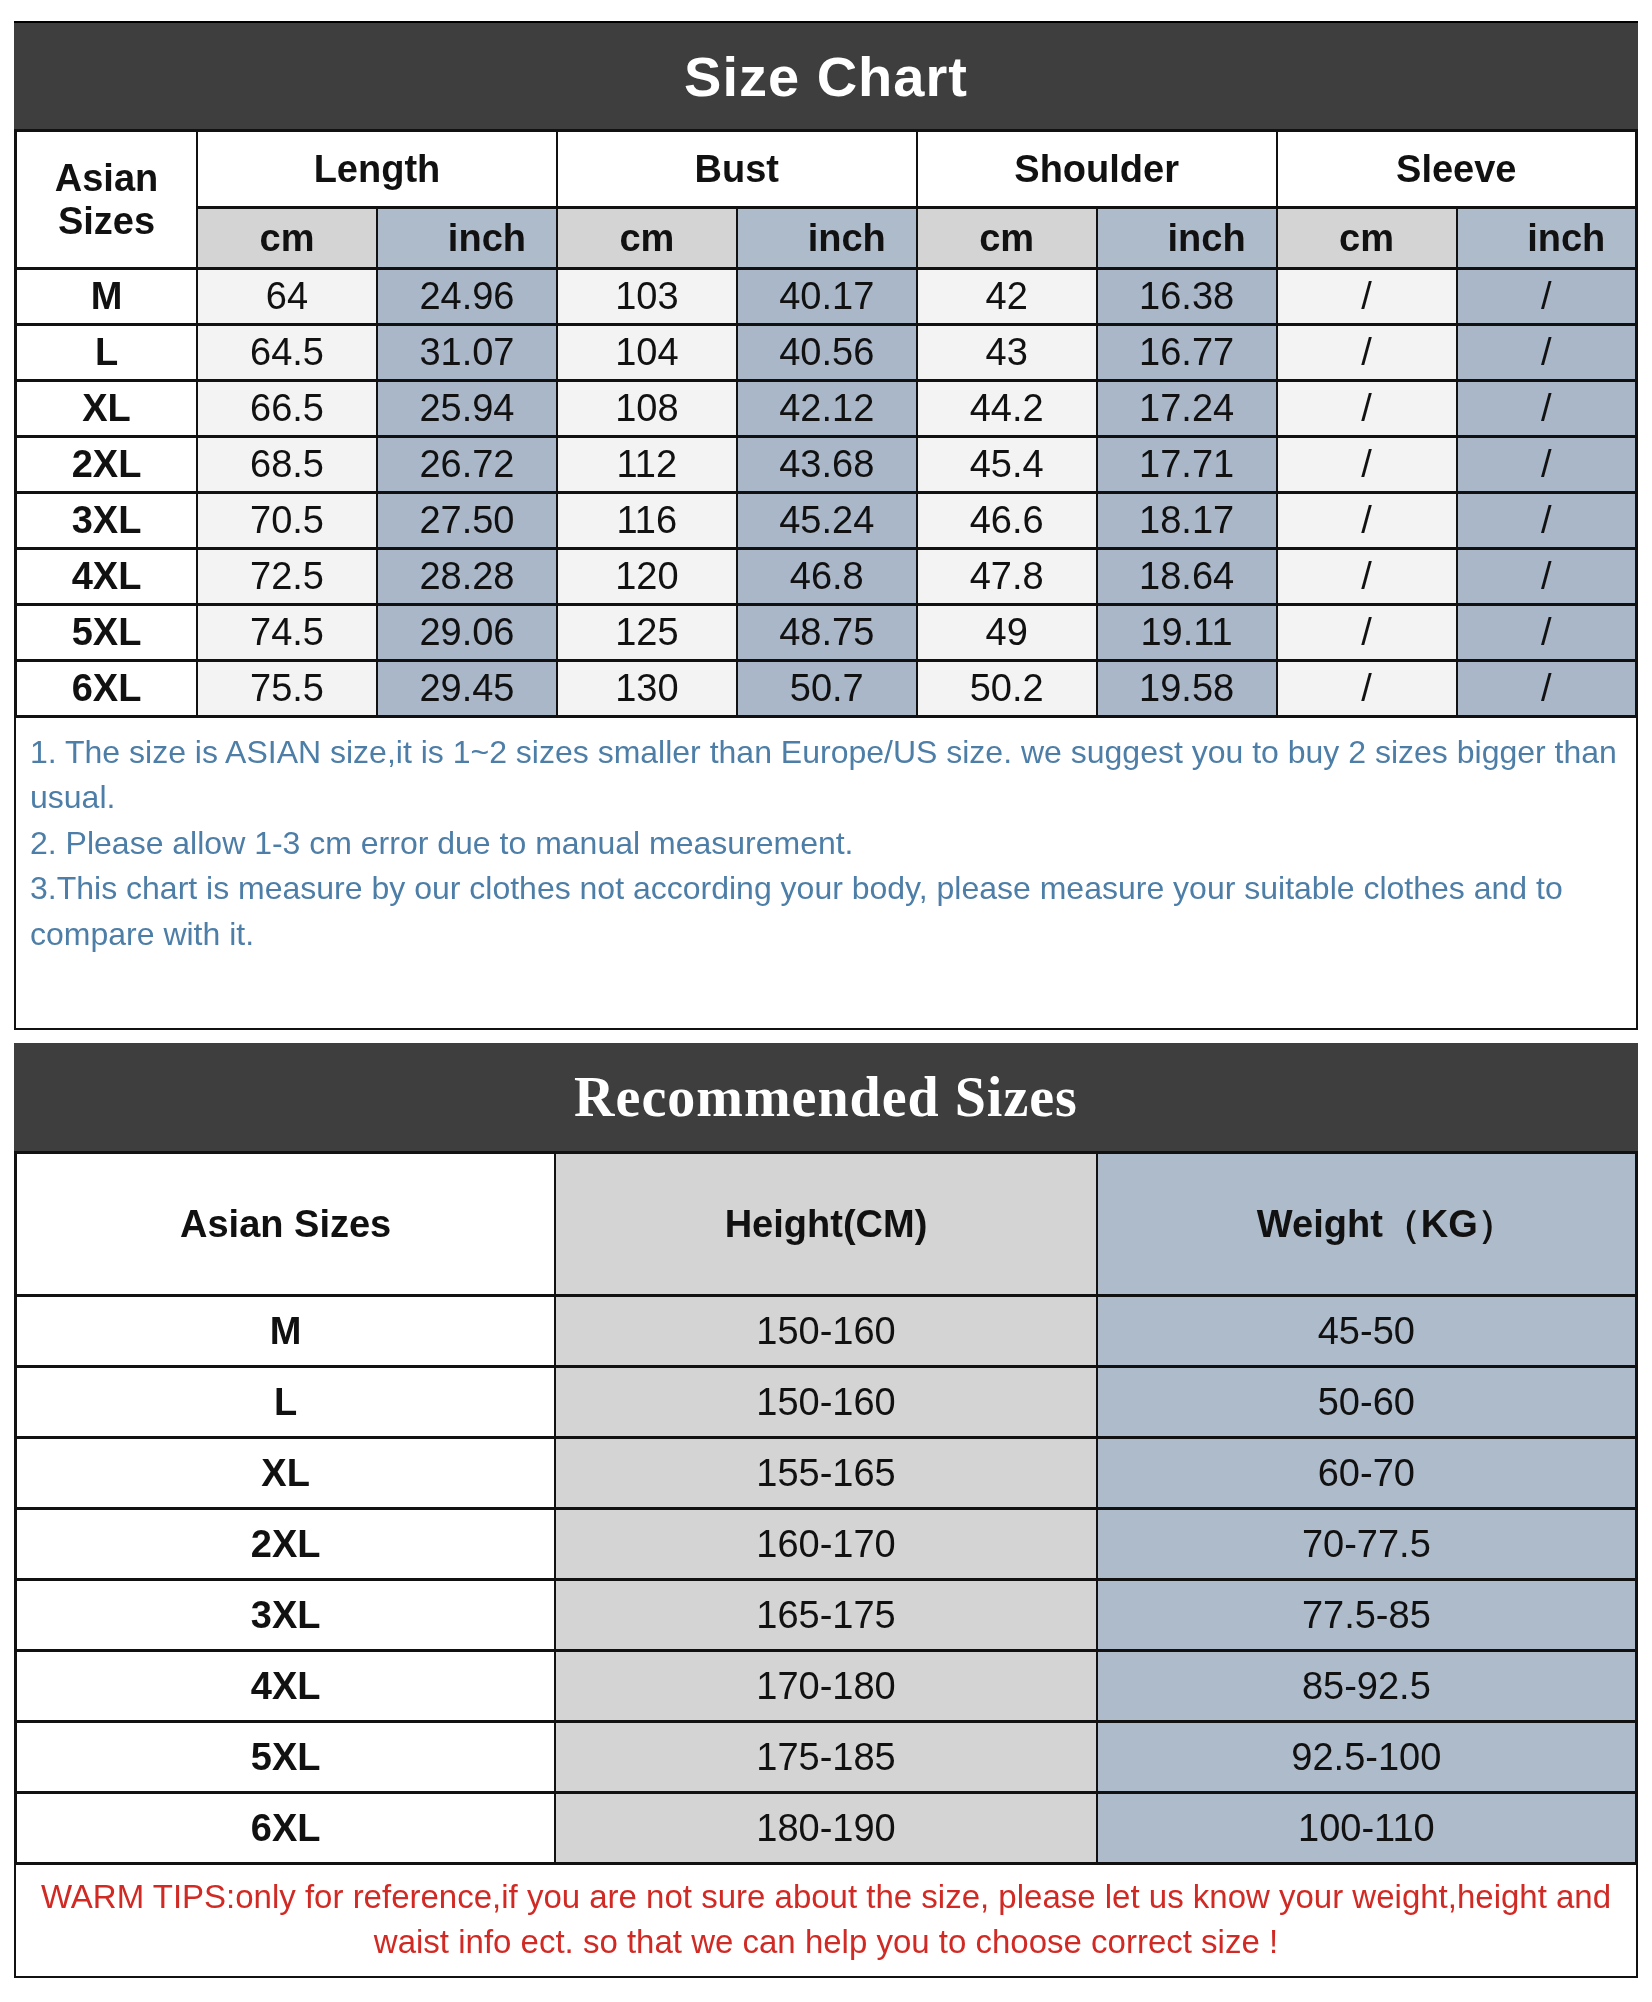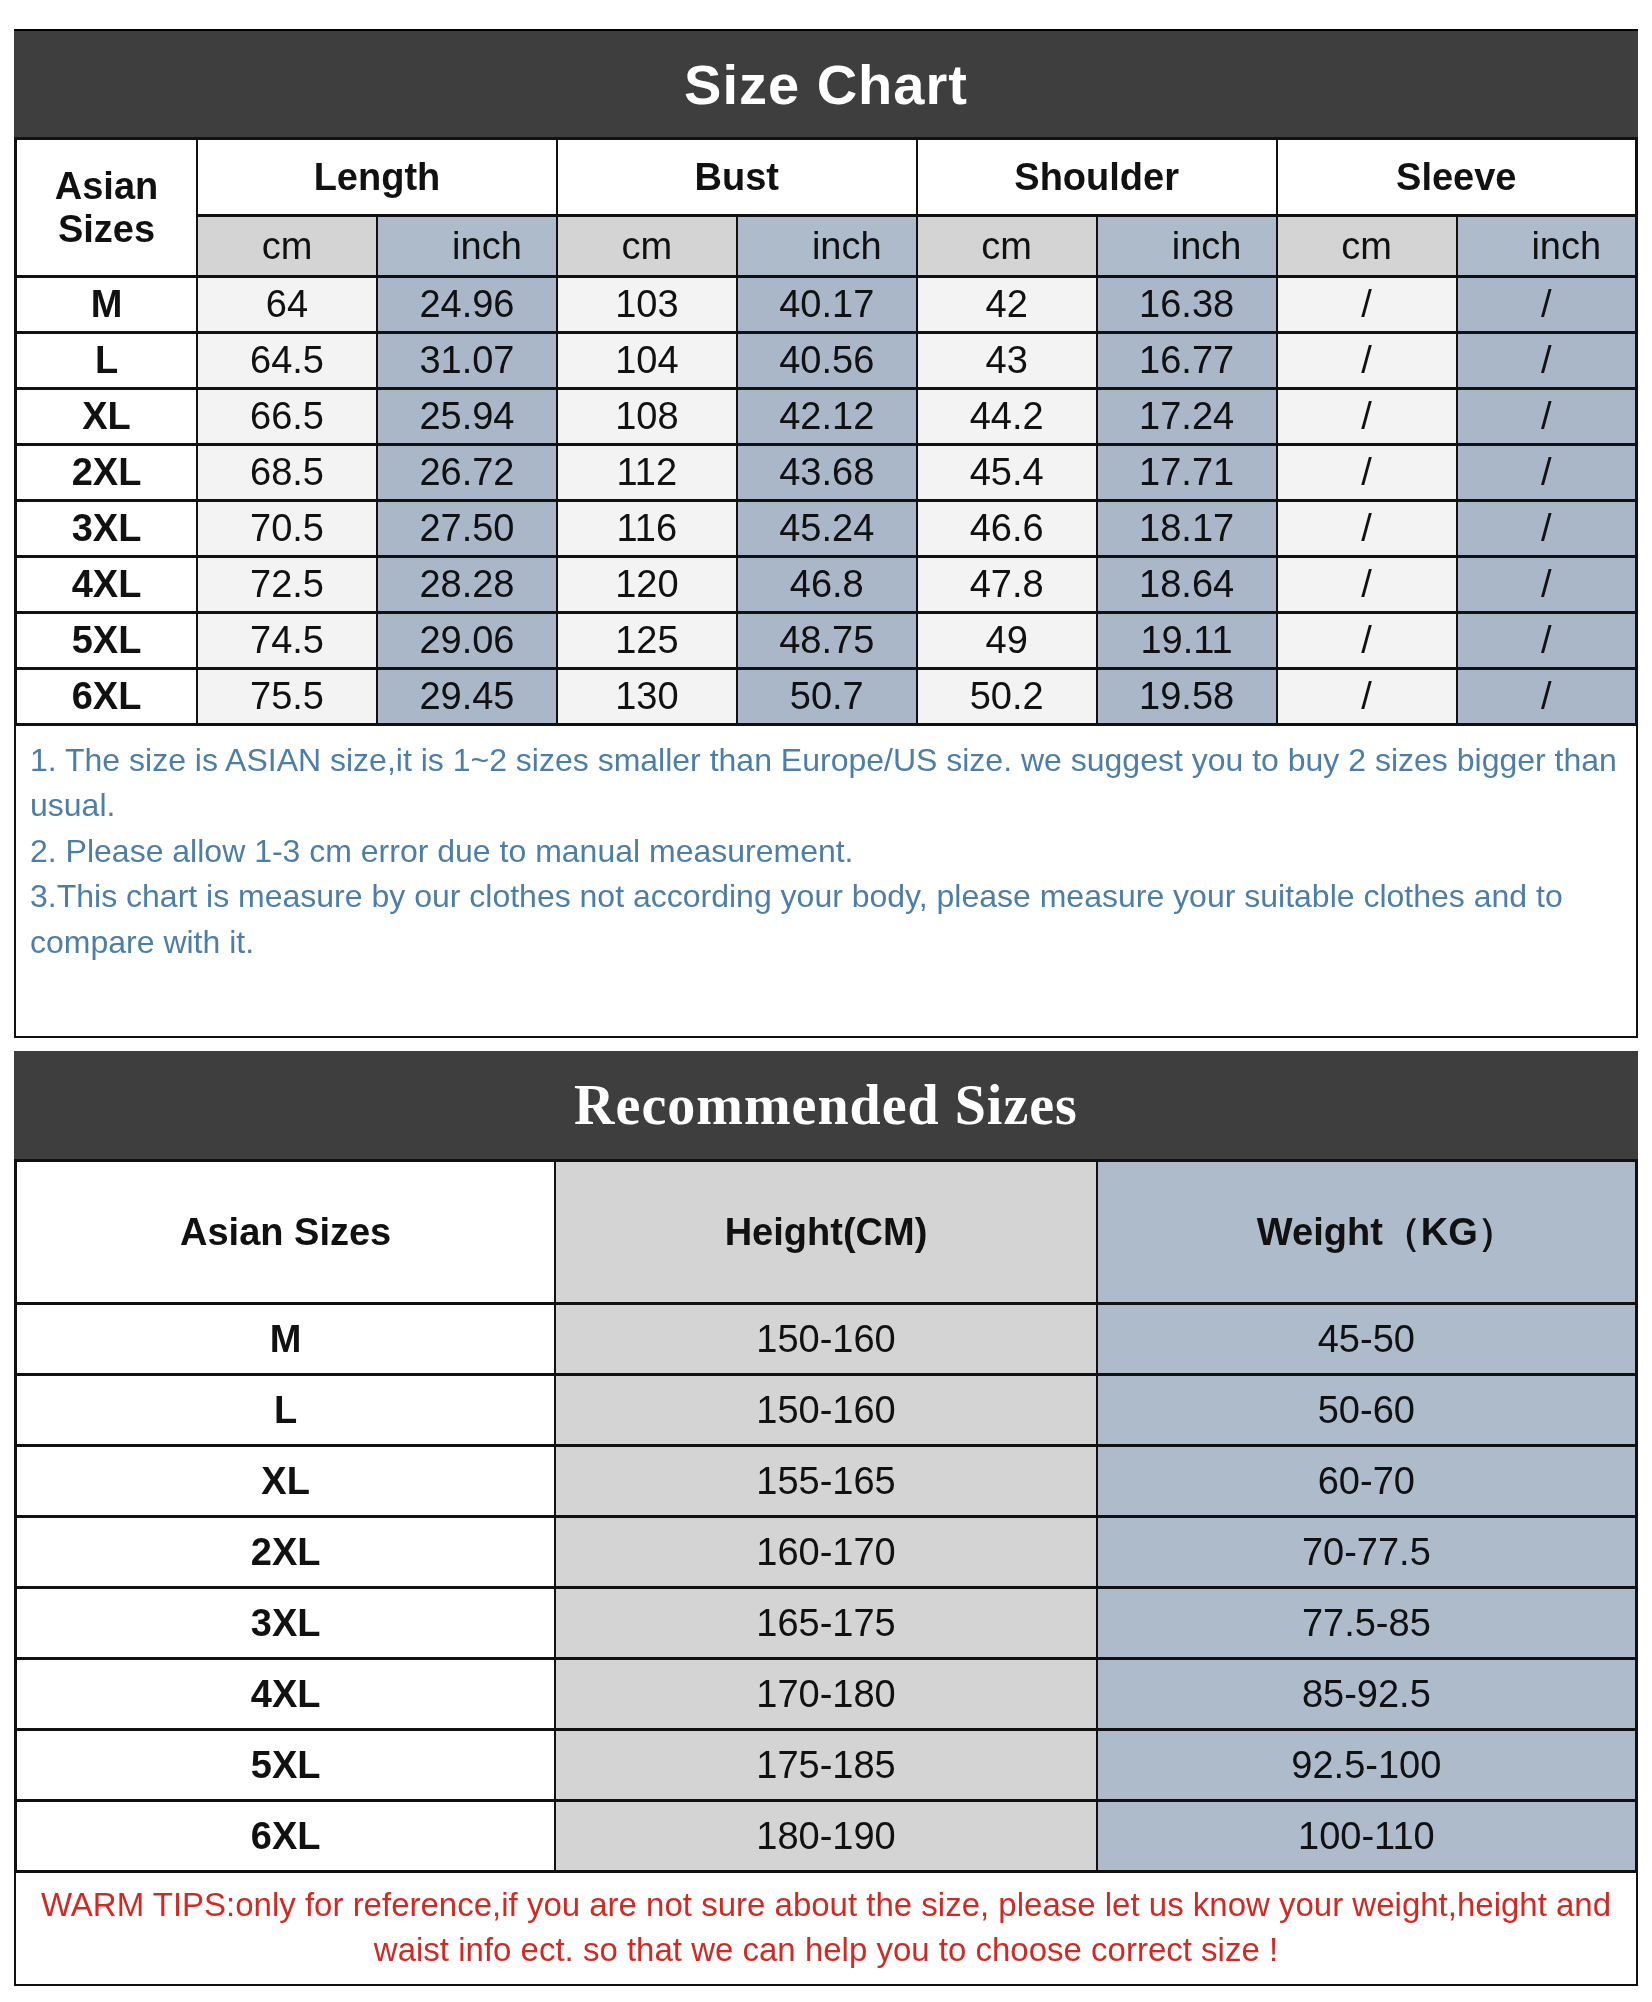--- a/index.html
+++ b/index.html
@@ -15,21 +15,21 @@
   }
   html,body{margin:0;padding:0;background:#ffffff;}
   body{
     width:1652px;height:2002px;
     font-family:"Liberation Sans","DejaVu Sans",sans-serif;
     color:#111;
     box-sizing:border-box;
   }
   .page{
     width:1624px;
-    margin:16px auto;
+    margin:8px auto;
     padding-top:13px;
     box-sizing:border-box;
   }
   .title-bar{
     background:var(--header_bar_bg);
     color:var(--header_bar_text);
     height:106px;
     display:flex;align-items:center;justify-content:center;
     font-size:56px;font-weight:bold;
     border-top:2px solid #000;
@@ -48,21 +48,21 @@
     border-top:3px solid var(--border_color);
     border-bottom:3px solid var(--border_color);
     text-align:center;
     vertical-align:middle;
     padding:0;
     font-size:38px;
     overflow:hidden;
   }
   table.main{border:3px solid var(--border_color);}
   table.main thead tr.groups th{height:74px;font-weight:bold;background:#fff;}
-  table.main thead tr.units th{height:58px;font-weight:normal;}
+  table.main thead tr.units th{height:58px;font-weight:bold;}
   table.main th.corner{font-weight:bold;background:#fff;}
   th.cm-h{background:var(--cm_header_bg);}
   th.inch-h{background:var(--inch_header_bg);padding-left:40px;}
   table.main tbody td{height:53px;}
   td.size-label{font-weight:bold;background:#fff;}
   td.cm-cell{background:var(--cm_cell_bg);}
   td.inch-cell{background:var(--inch_cell_bg);}
 
   .note-box{
     border:2px solid var(--border_color);

